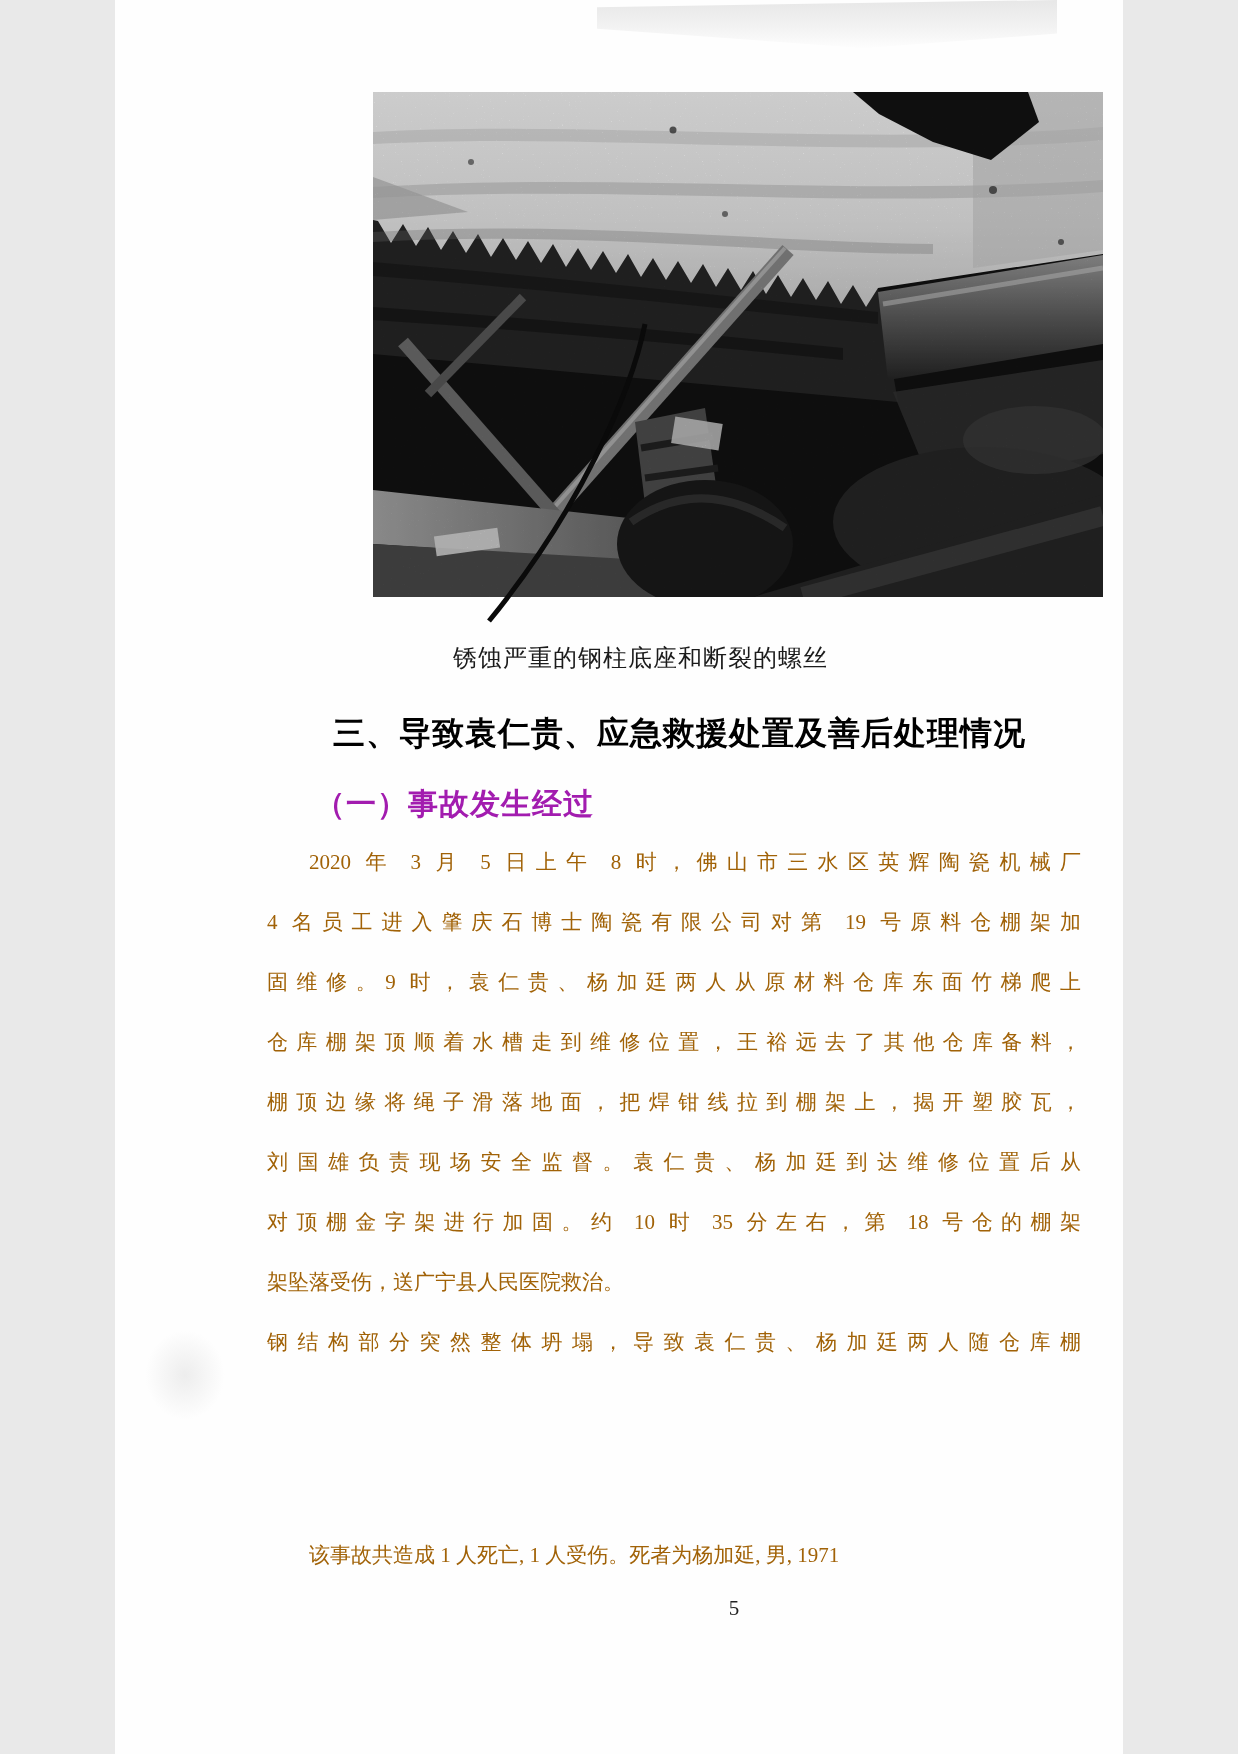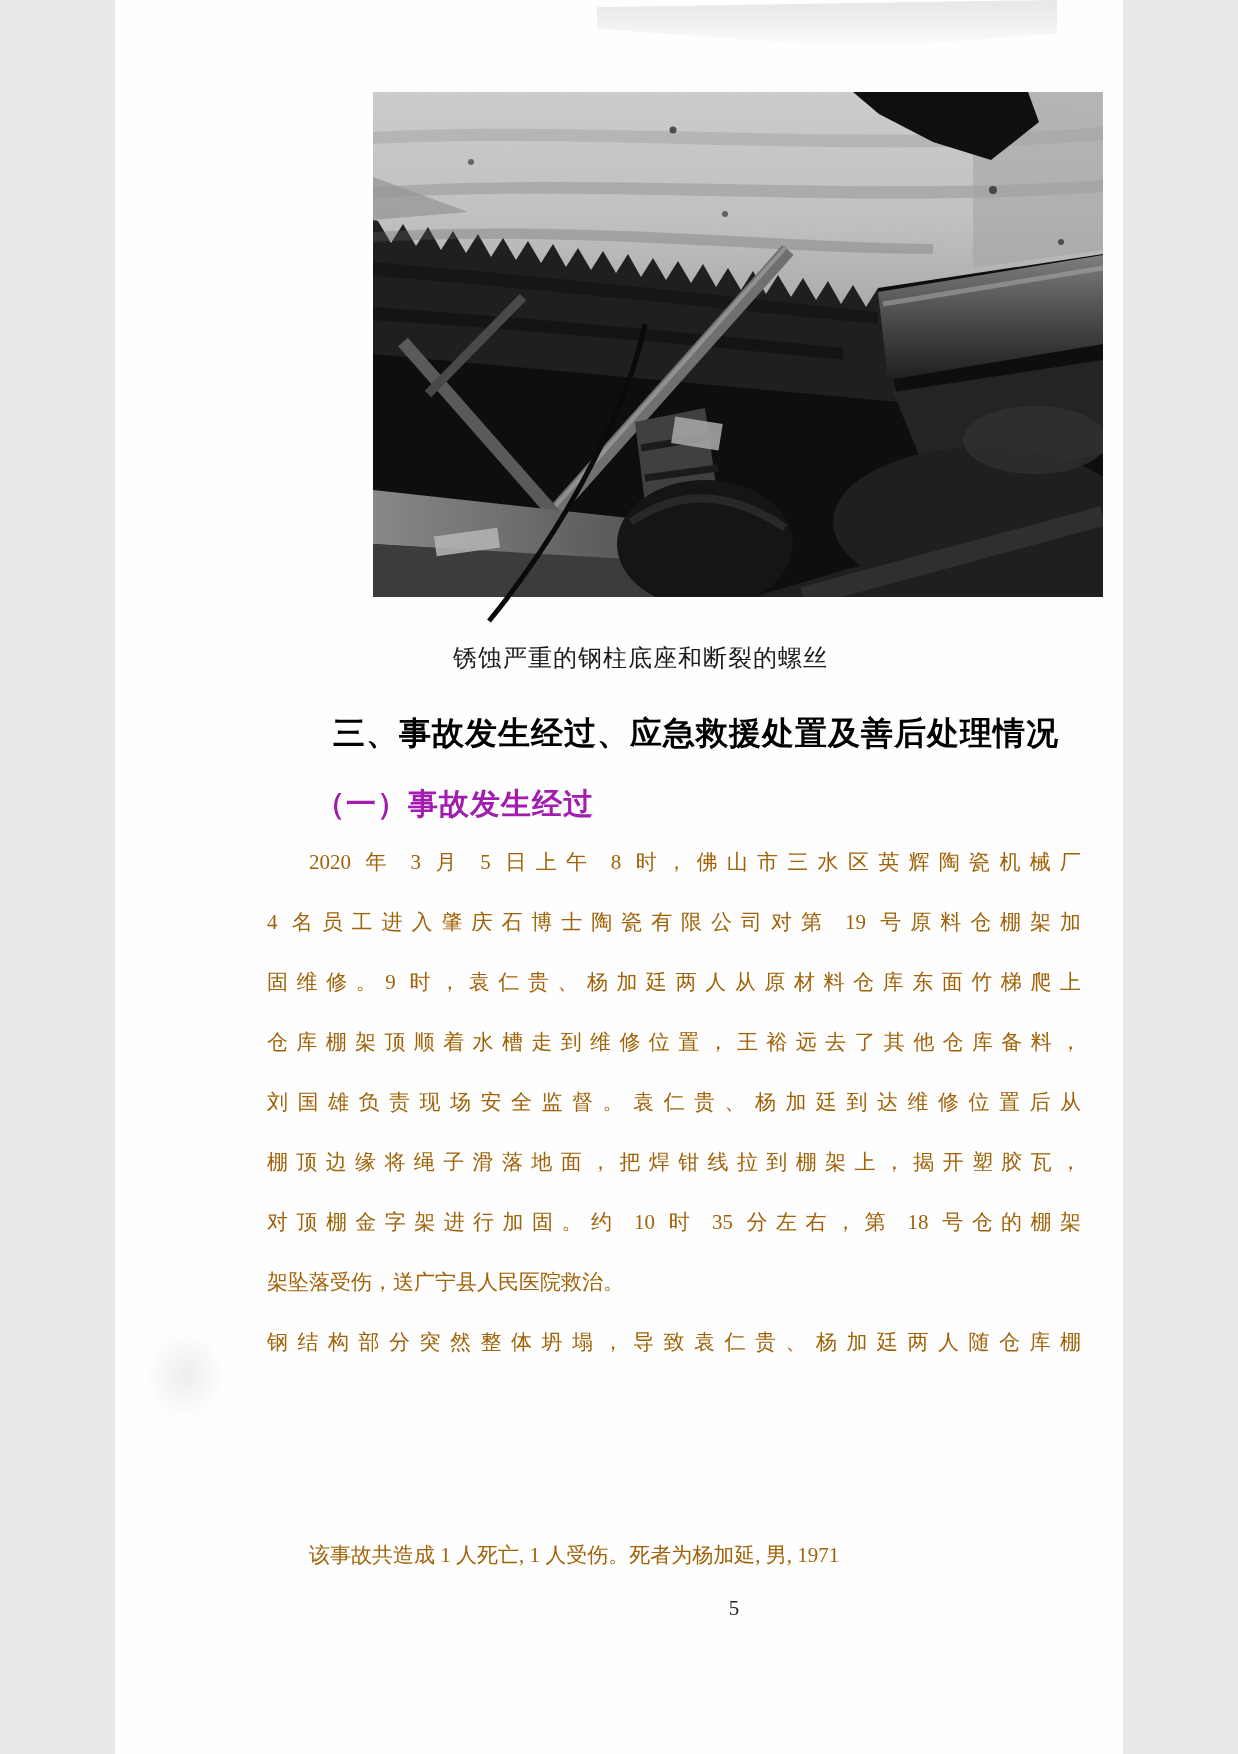--- a/index.html
+++ b/index.html
@@ -157,31 +157,31 @@
 
         <rect x="0" y="0" width="730" height="505" filter="url(#grain)" opacity="0.18"></rect>
       </g>
 
       <path d="M272,232 C258,302 205,420 116,529" stroke="#0a0a0a" stroke-width="5" fill="none"></path>
     </svg>
   </div>
 
   <div class="photo-caption">锈蚀严重的钢柱底座和断裂的螺丝</div>
 
-  <div class="heading">三、事故发生经过、应急救援处置及善后处理情况</div>
+  <div class="heading">三、导致袁仁贵、应急救援处置及善后处理情况</div>
 
   <div class="subheading sub1">（一）事故发生经过</div>
 
   <div class="para para1">
     <div class="line first">2020 年 3 月 5 日上午 8 时，佛山市三水区英辉陶瓷机械厂</div>
     <div class="line">4 名员工进入肇庆石博士陶瓷有限公司对第 19 号原料仓棚架加</div>
     <div class="line">固维修。9 时，袁仁贵、杨加廷两人从原材料仓库东面竹梯爬上</div>
     <div class="line">仓库棚架顶顺着水槽走到维修位置，王裕远去了其他仓库备料，</div>
+    <div class="line">棚顶边缘将绳子滑落地面，把焊钳线拉到棚架上，揭开塑胶瓦，</div>
     <div class="line">刘国雄负责现场安全监督。袁仁贵、杨加廷到达维修位置后从</div>
-    <div class="line">棚顶边缘将绳子滑落地面，把焊钳线拉到棚架上，揭开塑胶瓦，</div>
     <div class="line">对顶棚金字架进行加固。约 10 时 35 分左右，第 18 号仓的棚架</div>
     <div class="line last">架坠落受伤，送广宁县人民医院救治。</div>
     <div class="line">钢结构部分突然整体坍塌，导致袁仁贵、杨加廷两人随仓库棚</div>
   </div>
 
 
   <div class="para para2">
     <div class="line first last">该事故共造成 1 人死亡, 1 人受伤。死者为杨加延, 男, 1971</div>
   </div>
 

